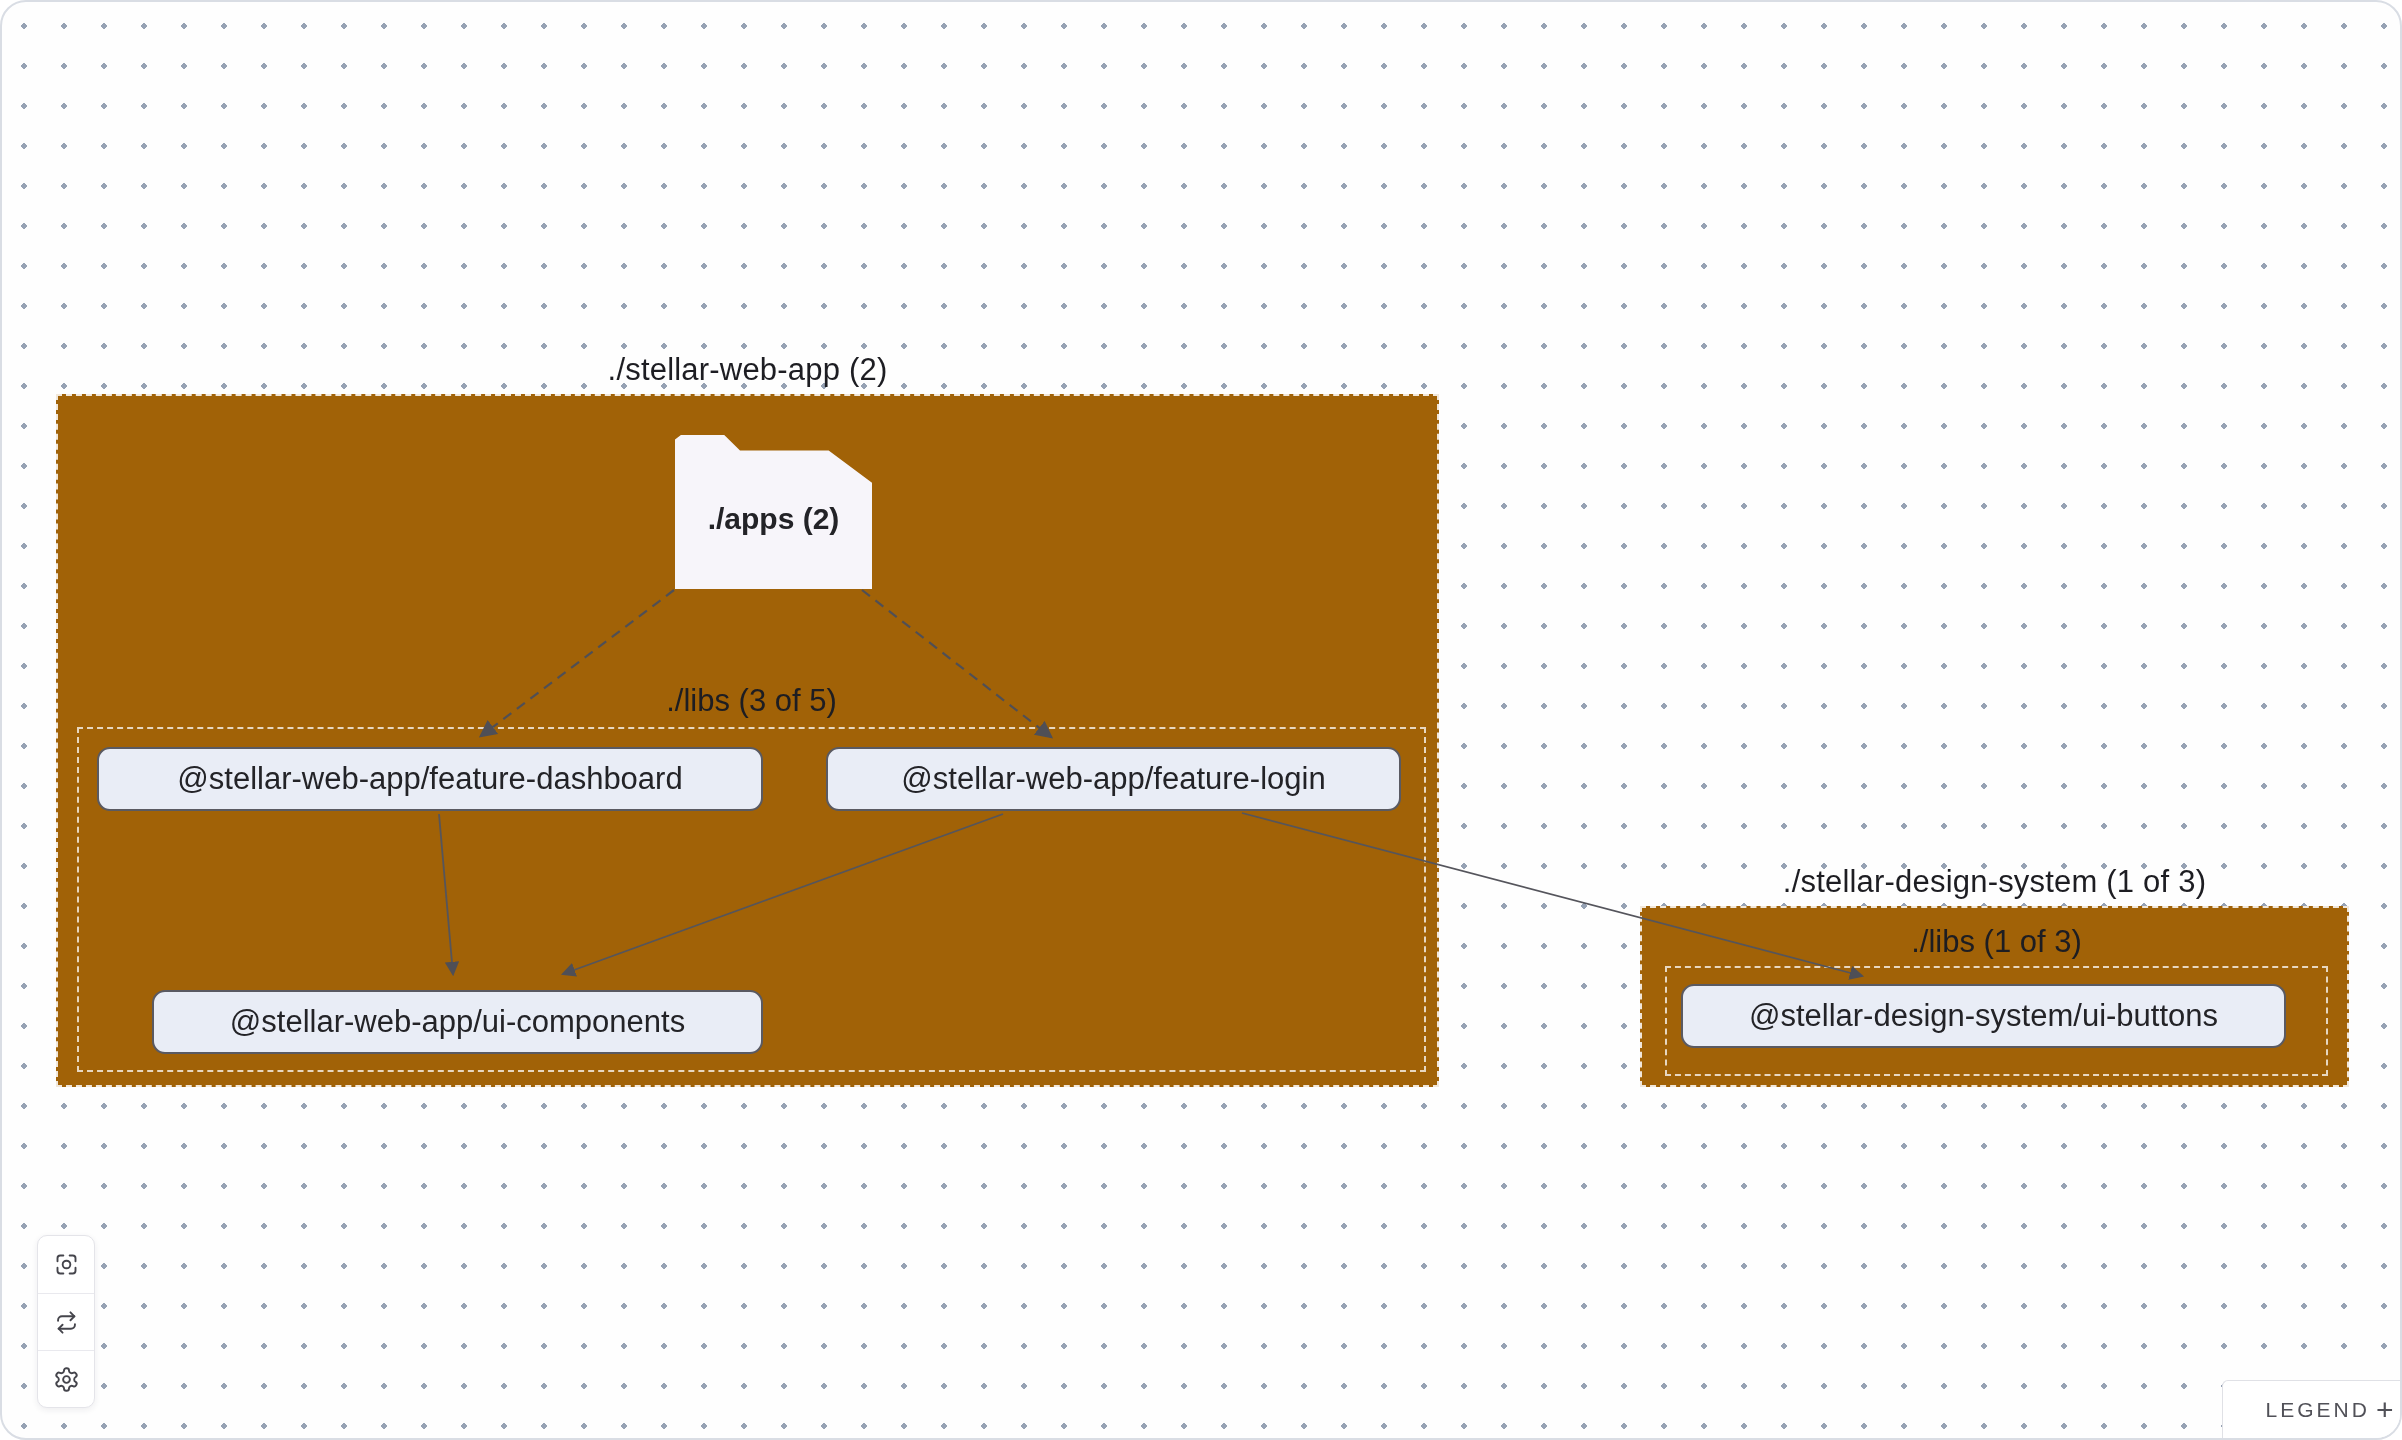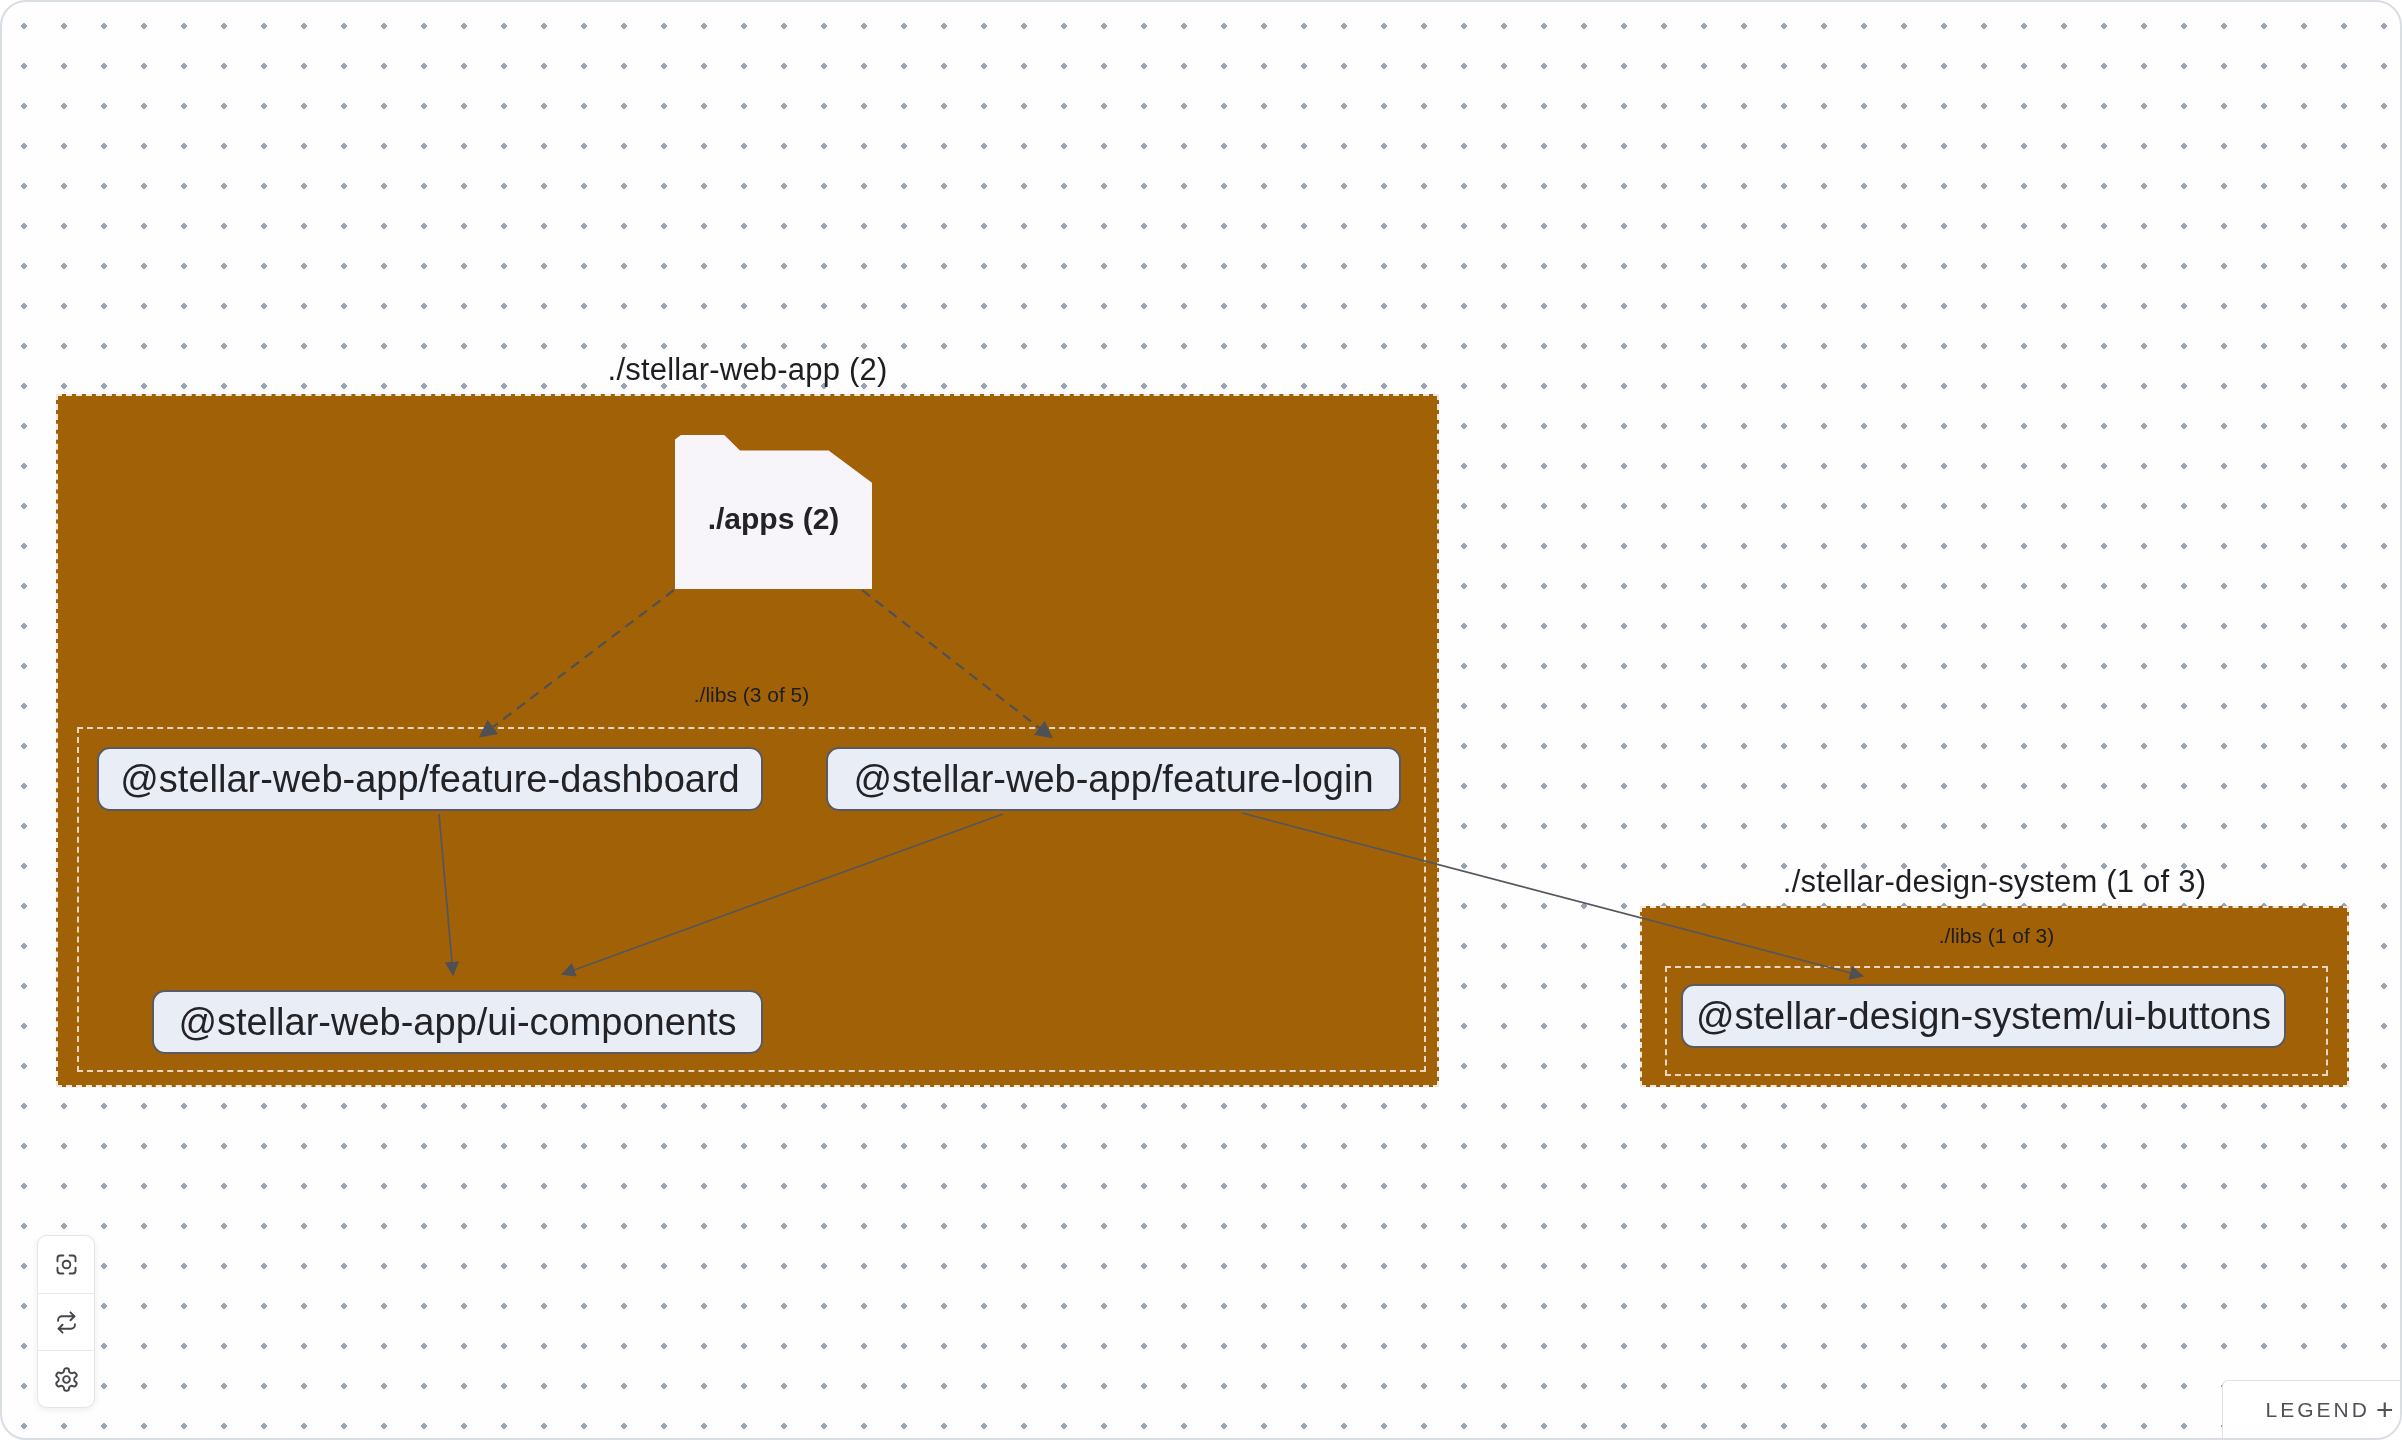--- a/index.html
+++ b/index.html
@@ -39,21 +39,21 @@
     text-align:center; font-size:31px; color:#1d1d22; letter-spacing:0.2px;
     white-space:nowrap;
   }
   .subgroup {
     position:absolute;
     border:2px dashed rgba(255,255,255,0.75);
     z-index:2;
   }
   .subgroup-title {
     position:absolute; top:-46px; left:0; right:0;
-    text-align:center; font-size:21px; color:#1d1d22;
+    text-align:center; font-size:31px; color:#1d1d22;
     white-space:nowrap;
   }
 
   
   .folder {
     position:absolute; left:617px; top:39px; width:197px; height:154px;
     background:#f7f5fa;
     clip-path:polygon(0 100%, 0 3%, 3% 0, 25% 0, 33% 10%, 78% 10%, 100% 31%, 100% 100%);
     z-index:4;
     display:flex; align-items:center; justify-content:center;
@@ -61,21 +61,21 @@
   }
   .folder span { font-size:30px; color:#232327; margin-top:14px;font-weight:bold; }
 
   
   .node {
     position:absolute; height:64px; z-index:5;
     background:#e9edf6;
     border:2px solid #5a5a62;
     border-radius:13px;
     display:flex; align-items:center; justify-content:center;
-    font-size:38px; color:#232327;
+    font-size:31px; color:#232327;
     white-space:nowrap;
     cursor:pointer;
   }
 
   
   .toolbar {
     position:absolute; left:35px; top:1233px; width:58px; z-index:10;
     background:#ffffff;
     border:1px solid #e4e4e9;
     border-radius:10px;

